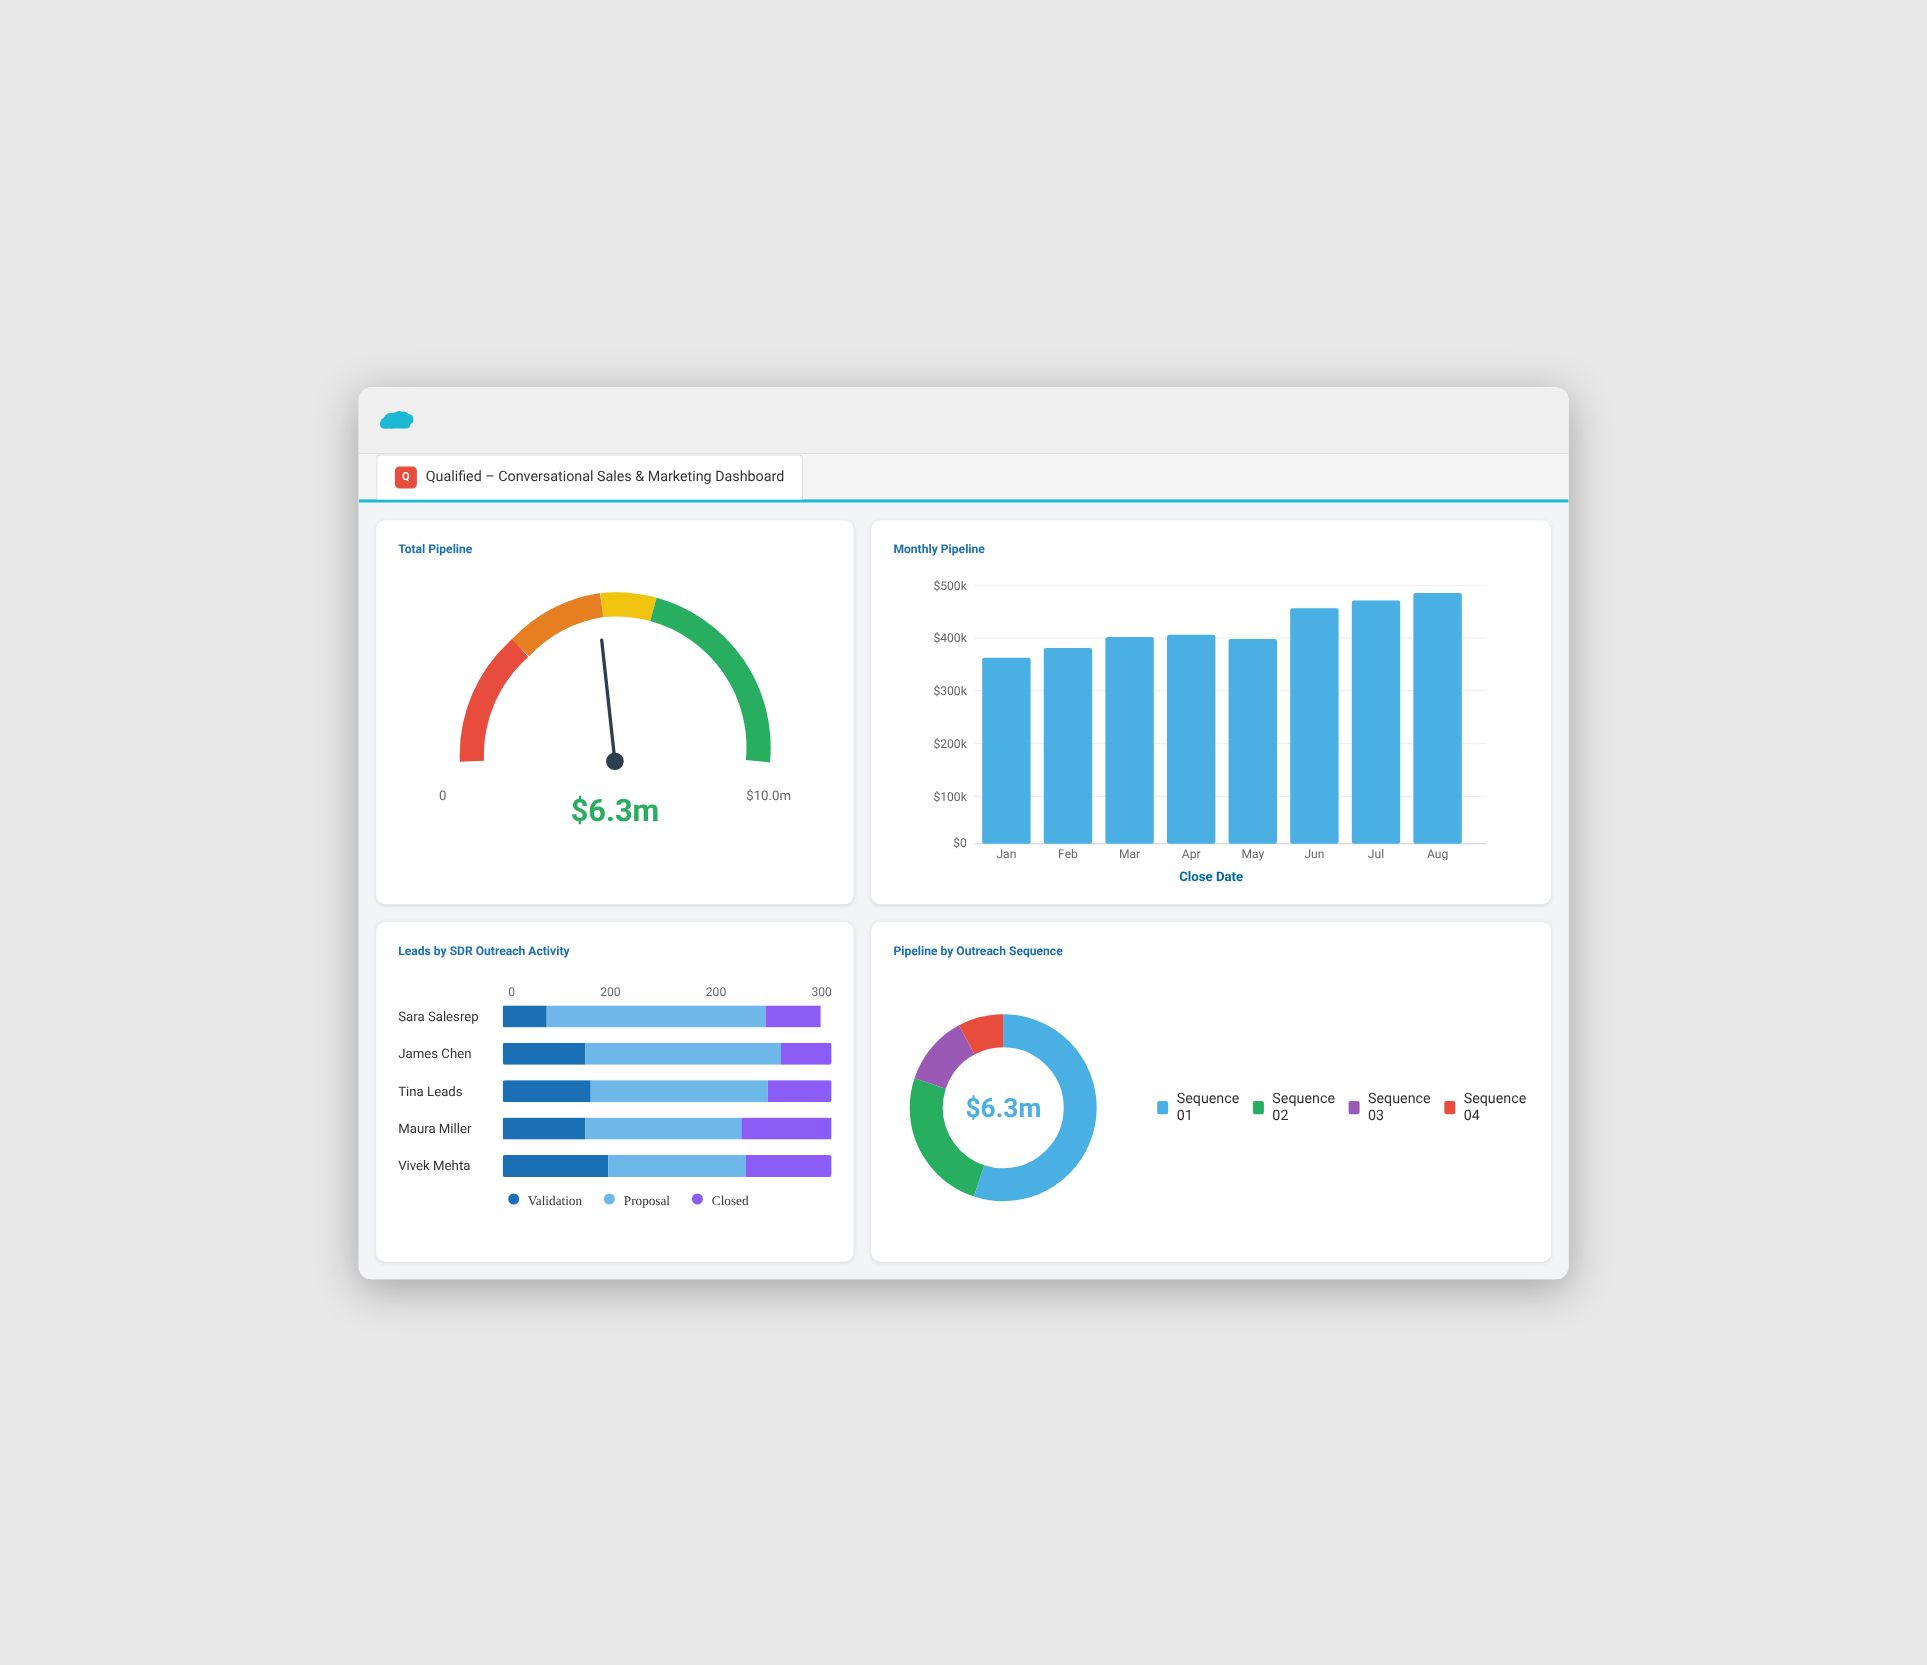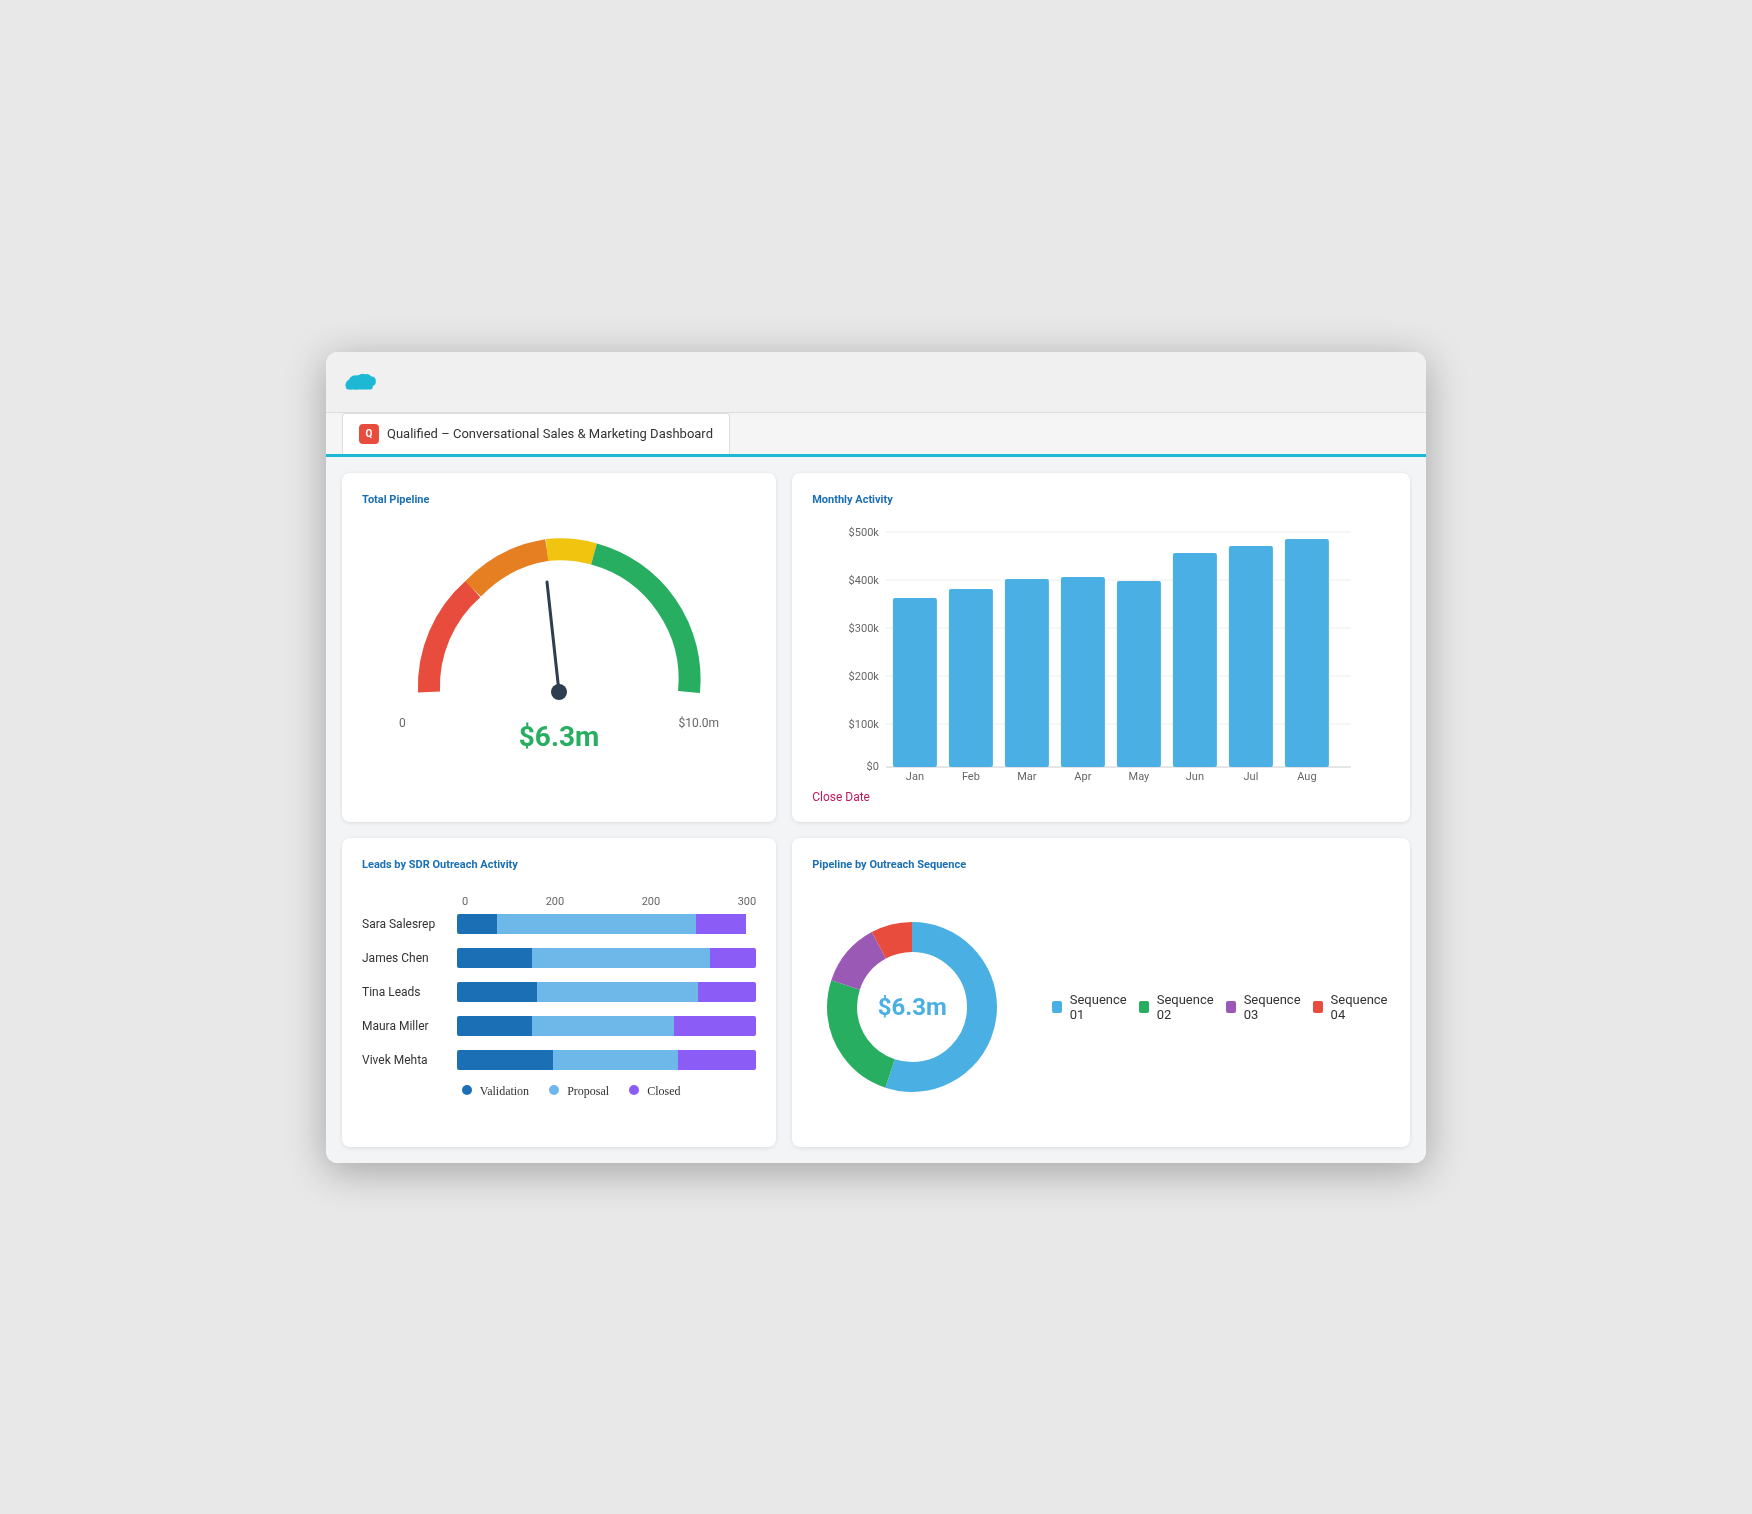--- a/index.html
+++ b/index.html
@@ -115,23 +115,25 @@
     
     .bar-chart-container {
       position: relative;
       height: 280px;
     }
     .bar-chart-svg {
       width: 100%;
       height: 260px;
     }
     .bar-chart-xlabel {
+      text-align: center;
       font-size: 12px;
-      color: #be185d;
+      color: #0369a1;
       margin-top: 4px;
+      font-weight: bold;
     }
 
     
     .hbar-chart {
       padding: 8px 0;
     }
     .hbar-axis {
       display: flex;
       justify-content: space-between;
       margin-left: 100px;
@@ -268,21 +270,21 @@
           </div>
           <div class="gauge-labels">
             <span>0</span>
             <span>$10.0m</span>
           </div>
           <div class="gauge-value">$6.3m</div>
         </div>
       </div>
 
       <div class="card">
-        <div class="card-title">Monthly Activity</div>
+        <div class="card-title">Monthly Pipeline</div>
         <div class="bar-chart-container">
           <svg class="bar-chart-svg" viewBox="0 0 520 260">
 
             <text x="38" y="14" text-anchor="end" font-size="11" fill="#666">$500k</text>
             <text x="38" y="62" text-anchor="end" font-size="11" fill="#666">$400k</text>
             <text x="38" y="110" text-anchor="end" font-size="11" fill="#666">$300k</text>
             <text x="38" y="158" text-anchor="end" font-size="11" fill="#666">$200k</text>
             <text x="38" y="206" text-anchor="end" font-size="11" fill="#666">$100k</text>
             <text x="38" y="248" text-anchor="end" font-size="11" fill="#666">$0</text>
 

